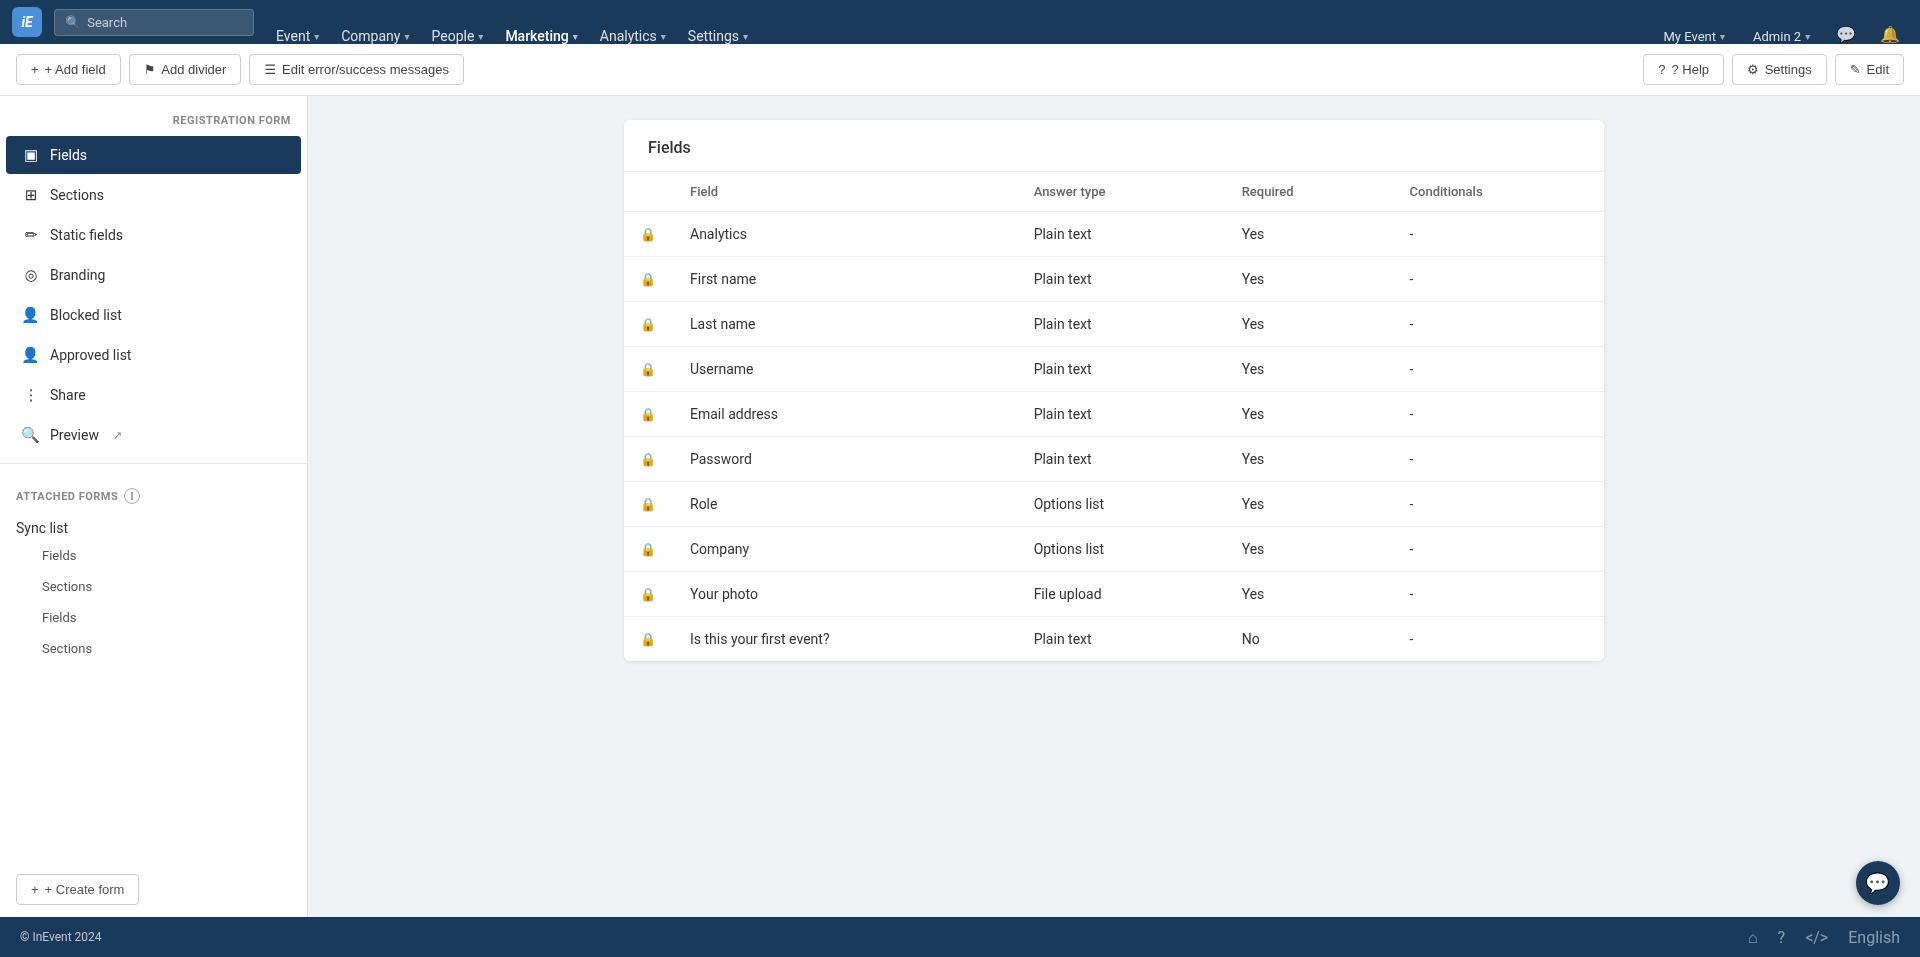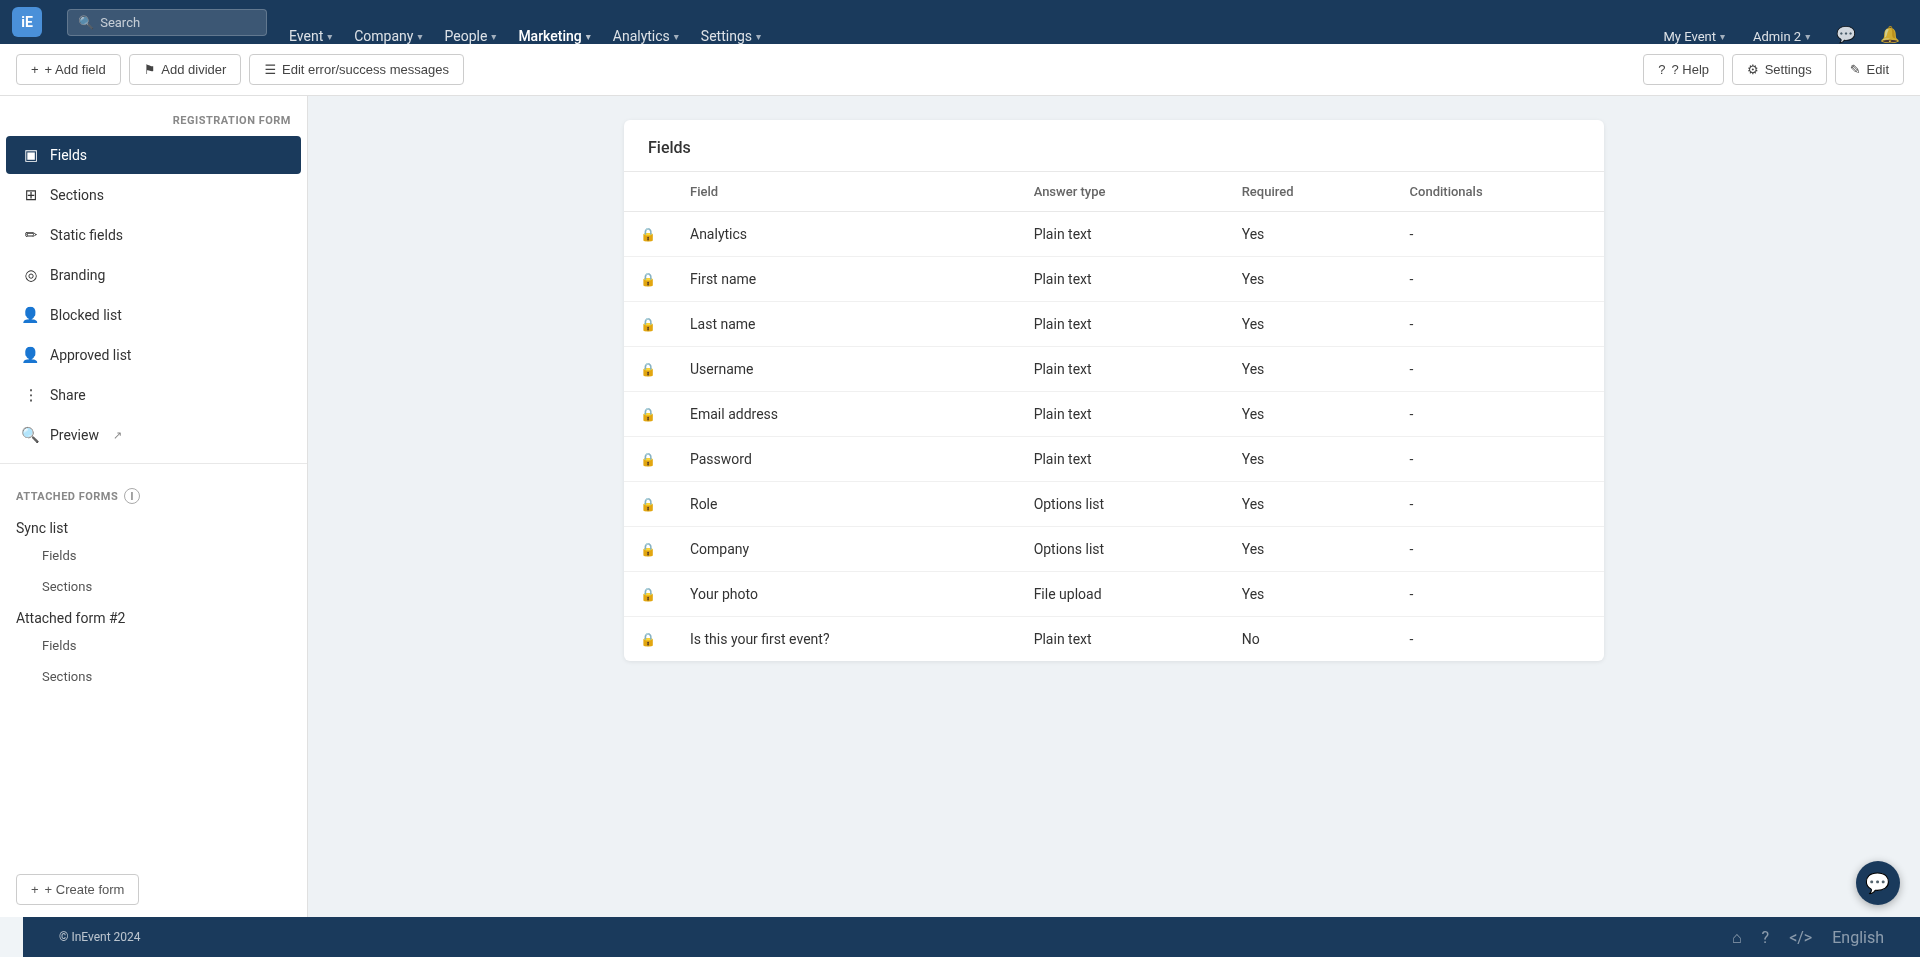--- a/index.html
+++ b/index.html
@@ -15,22 +15,23 @@
       padding: 0 12px;
       flex-shrink: 0;
       gap: 4px;
     }
     .top-nav .logo {
       width: 30px; height: 30px;
       background: #4a90d9;
       border-radius: 6px;
       display: flex; align-items: center; justify-content: center;
       font-weight: bold; font-size: 14px; color: white;
-      margin-right: 21px;
+      margin-right: 8px;
       flex-shrink: 0;
+      font-style: italic;
     }
     .search-box {
       background: rgba(255,255,255,0.15);
       border: 1px solid rgba(255,255,255,0.2);
       border-radius: 4px;
       padding: 5px 10px;
       color: white;
       width: 200px;
       display: flex; align-items: center; gap: 6px;
       cursor: text;
@@ -255,25 +256,24 @@
       font-size: 13px;
     }
 
     
     .bottom-bar {
       background: #1a3a5c;
       color: rgba(255,255,255,0.7);
       height: 40px;
       display: flex;
       align-items: center;
-      padding: 0 36px;
+      padding: 0 20px;
       font-size: 12px;
       flex-shrink: 0;
       gap: 20px;
-      margin-left: 23px;
     }
     .bottom-bar-right {
       margin-left: auto;
       display: flex; gap: 20px; align-items: center;
     }
     .bottom-icon {
       font-size: 16px;
       cursor: pointer;
       opacity: 0.7;
     }
@@ -414,21 +414,20 @@
 
     <div class="attached-header">
       <span>ATTACHED FORMS</span>
       <div class="info-circle">i</div>
     </div>
 
     <div class="sidebar-group-title">Sync list</div>
     <div class="sidebar-sub-item">Fields</div>
     <div class="sidebar-sub-item">Sections</div>
 
-    <div class="sidebar-group-title">Attached form #2</div>
     <div class="sidebar-sub-item">Fields</div>
     <div class="sidebar-sub-item">Sections</div>
 
     <div class="sidebar-bottom">
       <button class="create-form-btn">
         <span>+</span>
         <span>+ Create form</span>
       </button>
     </div>
   </div>

